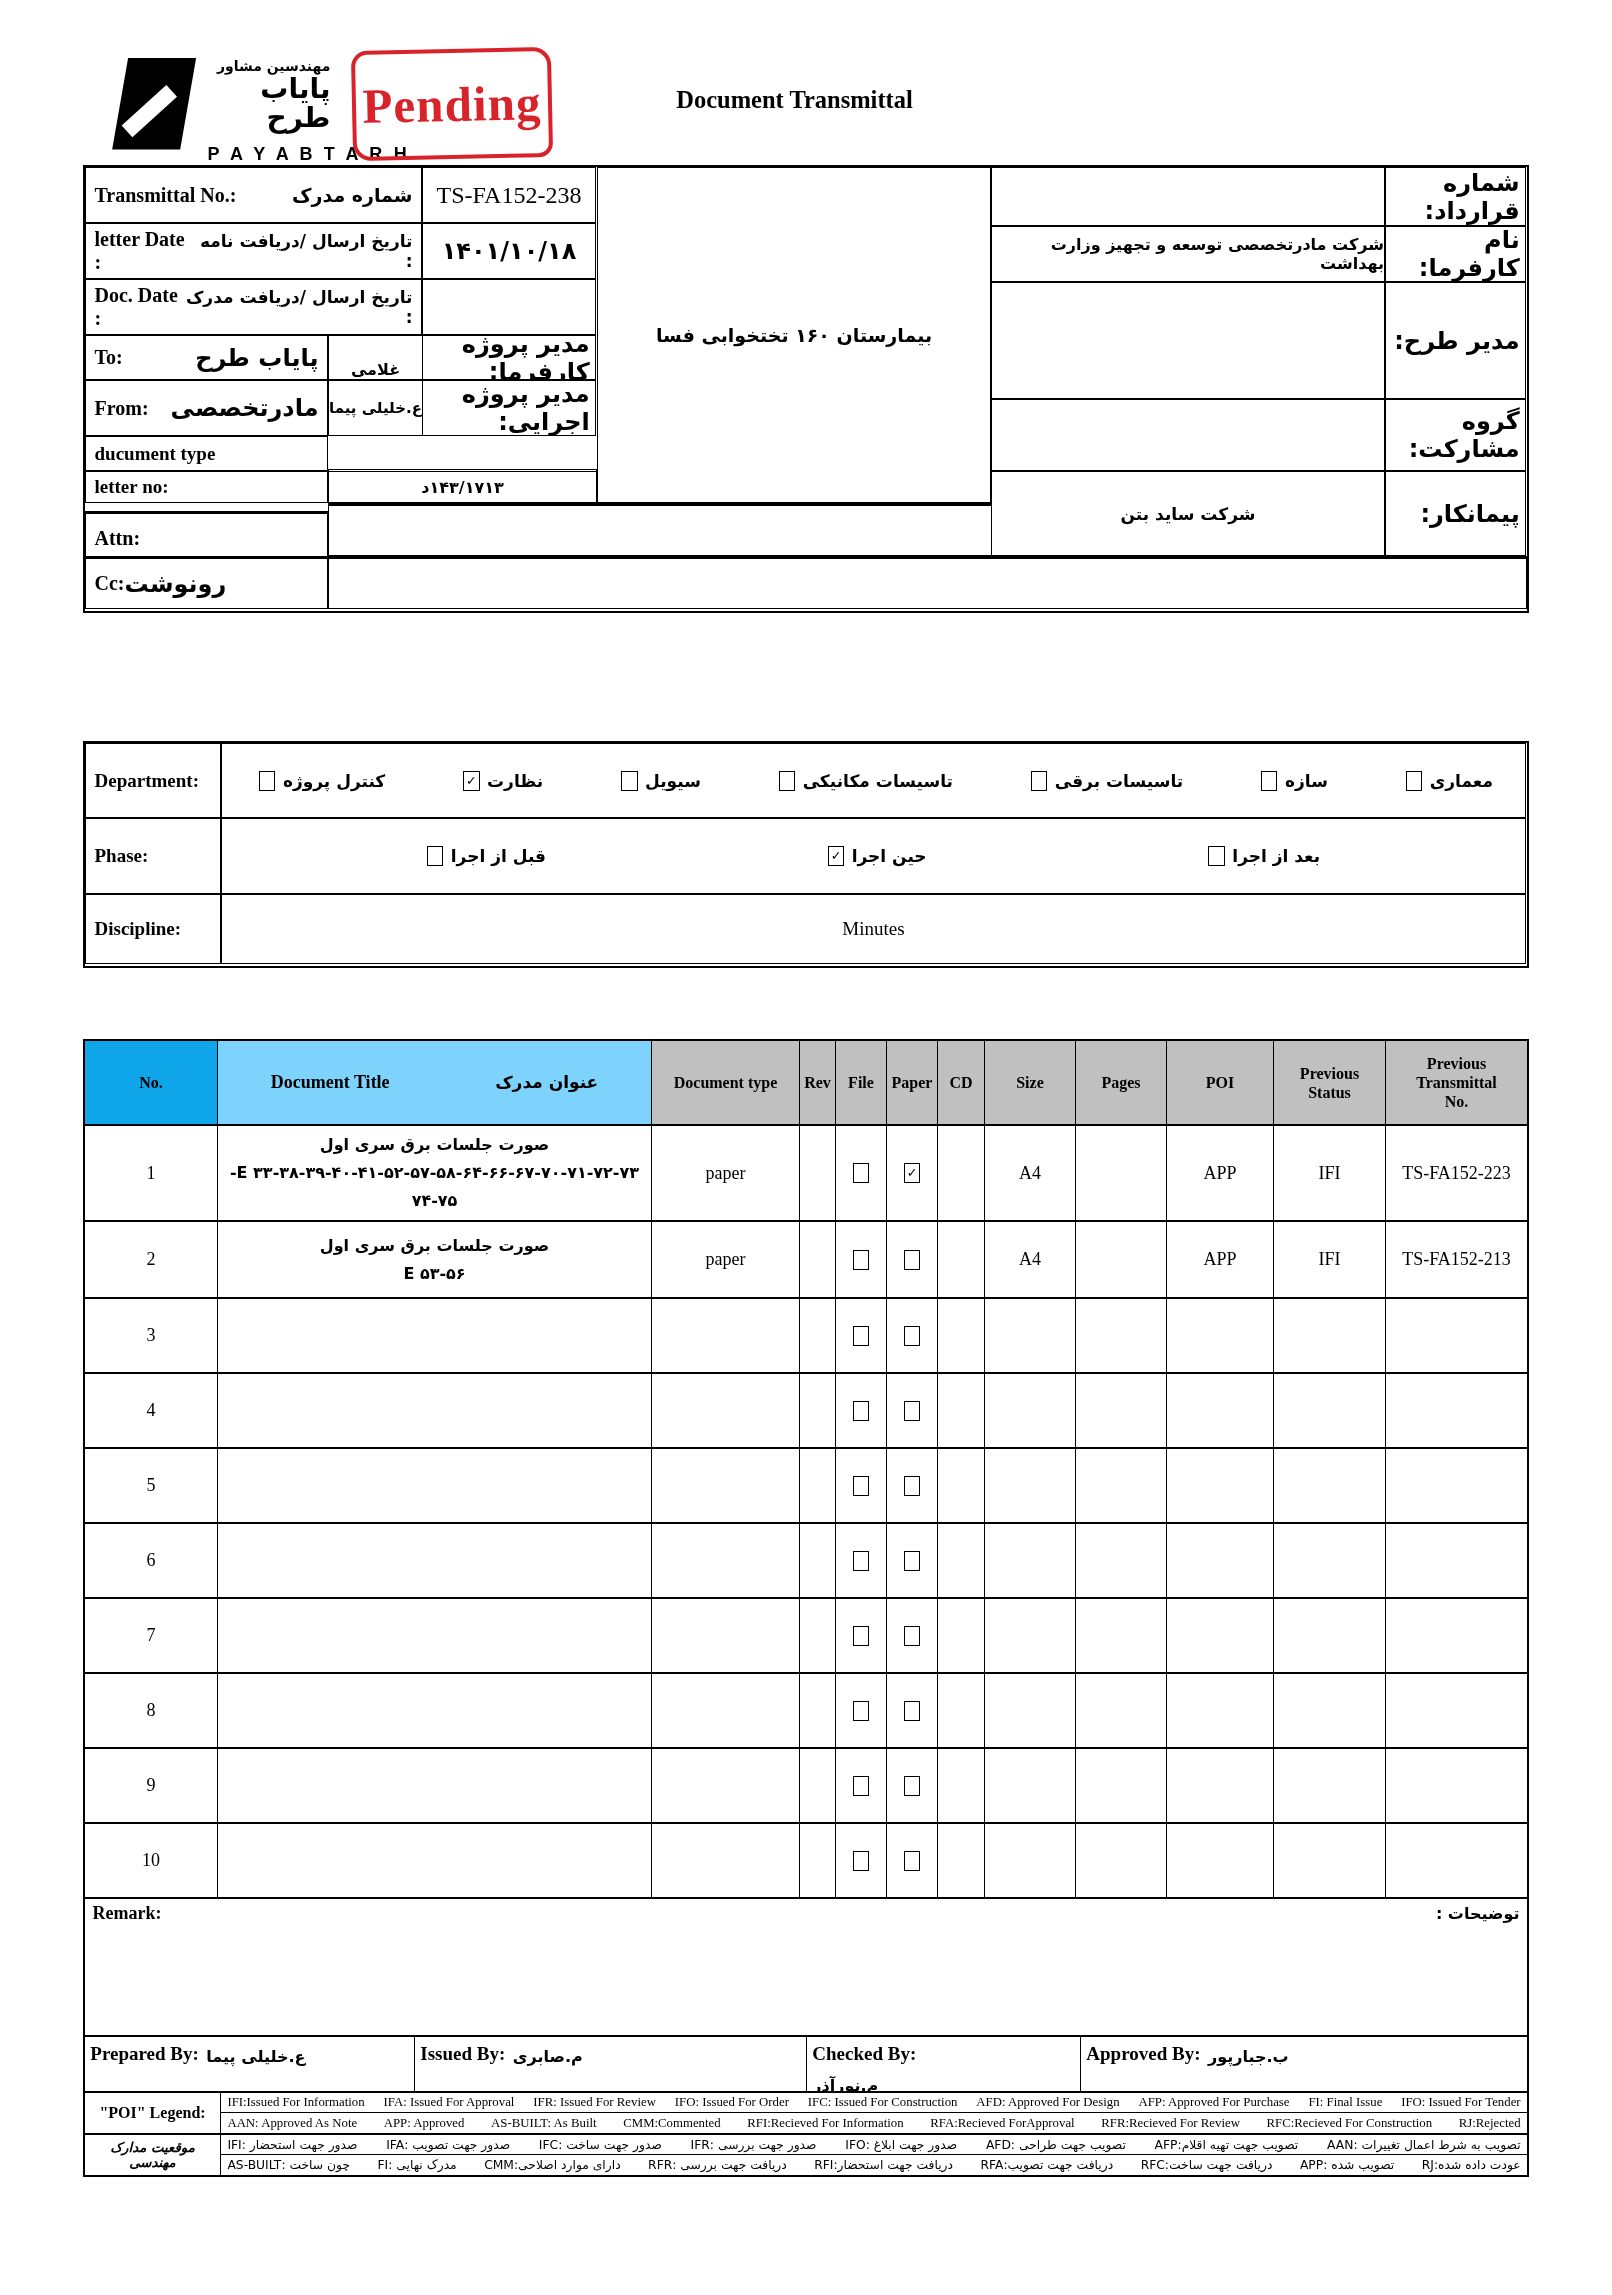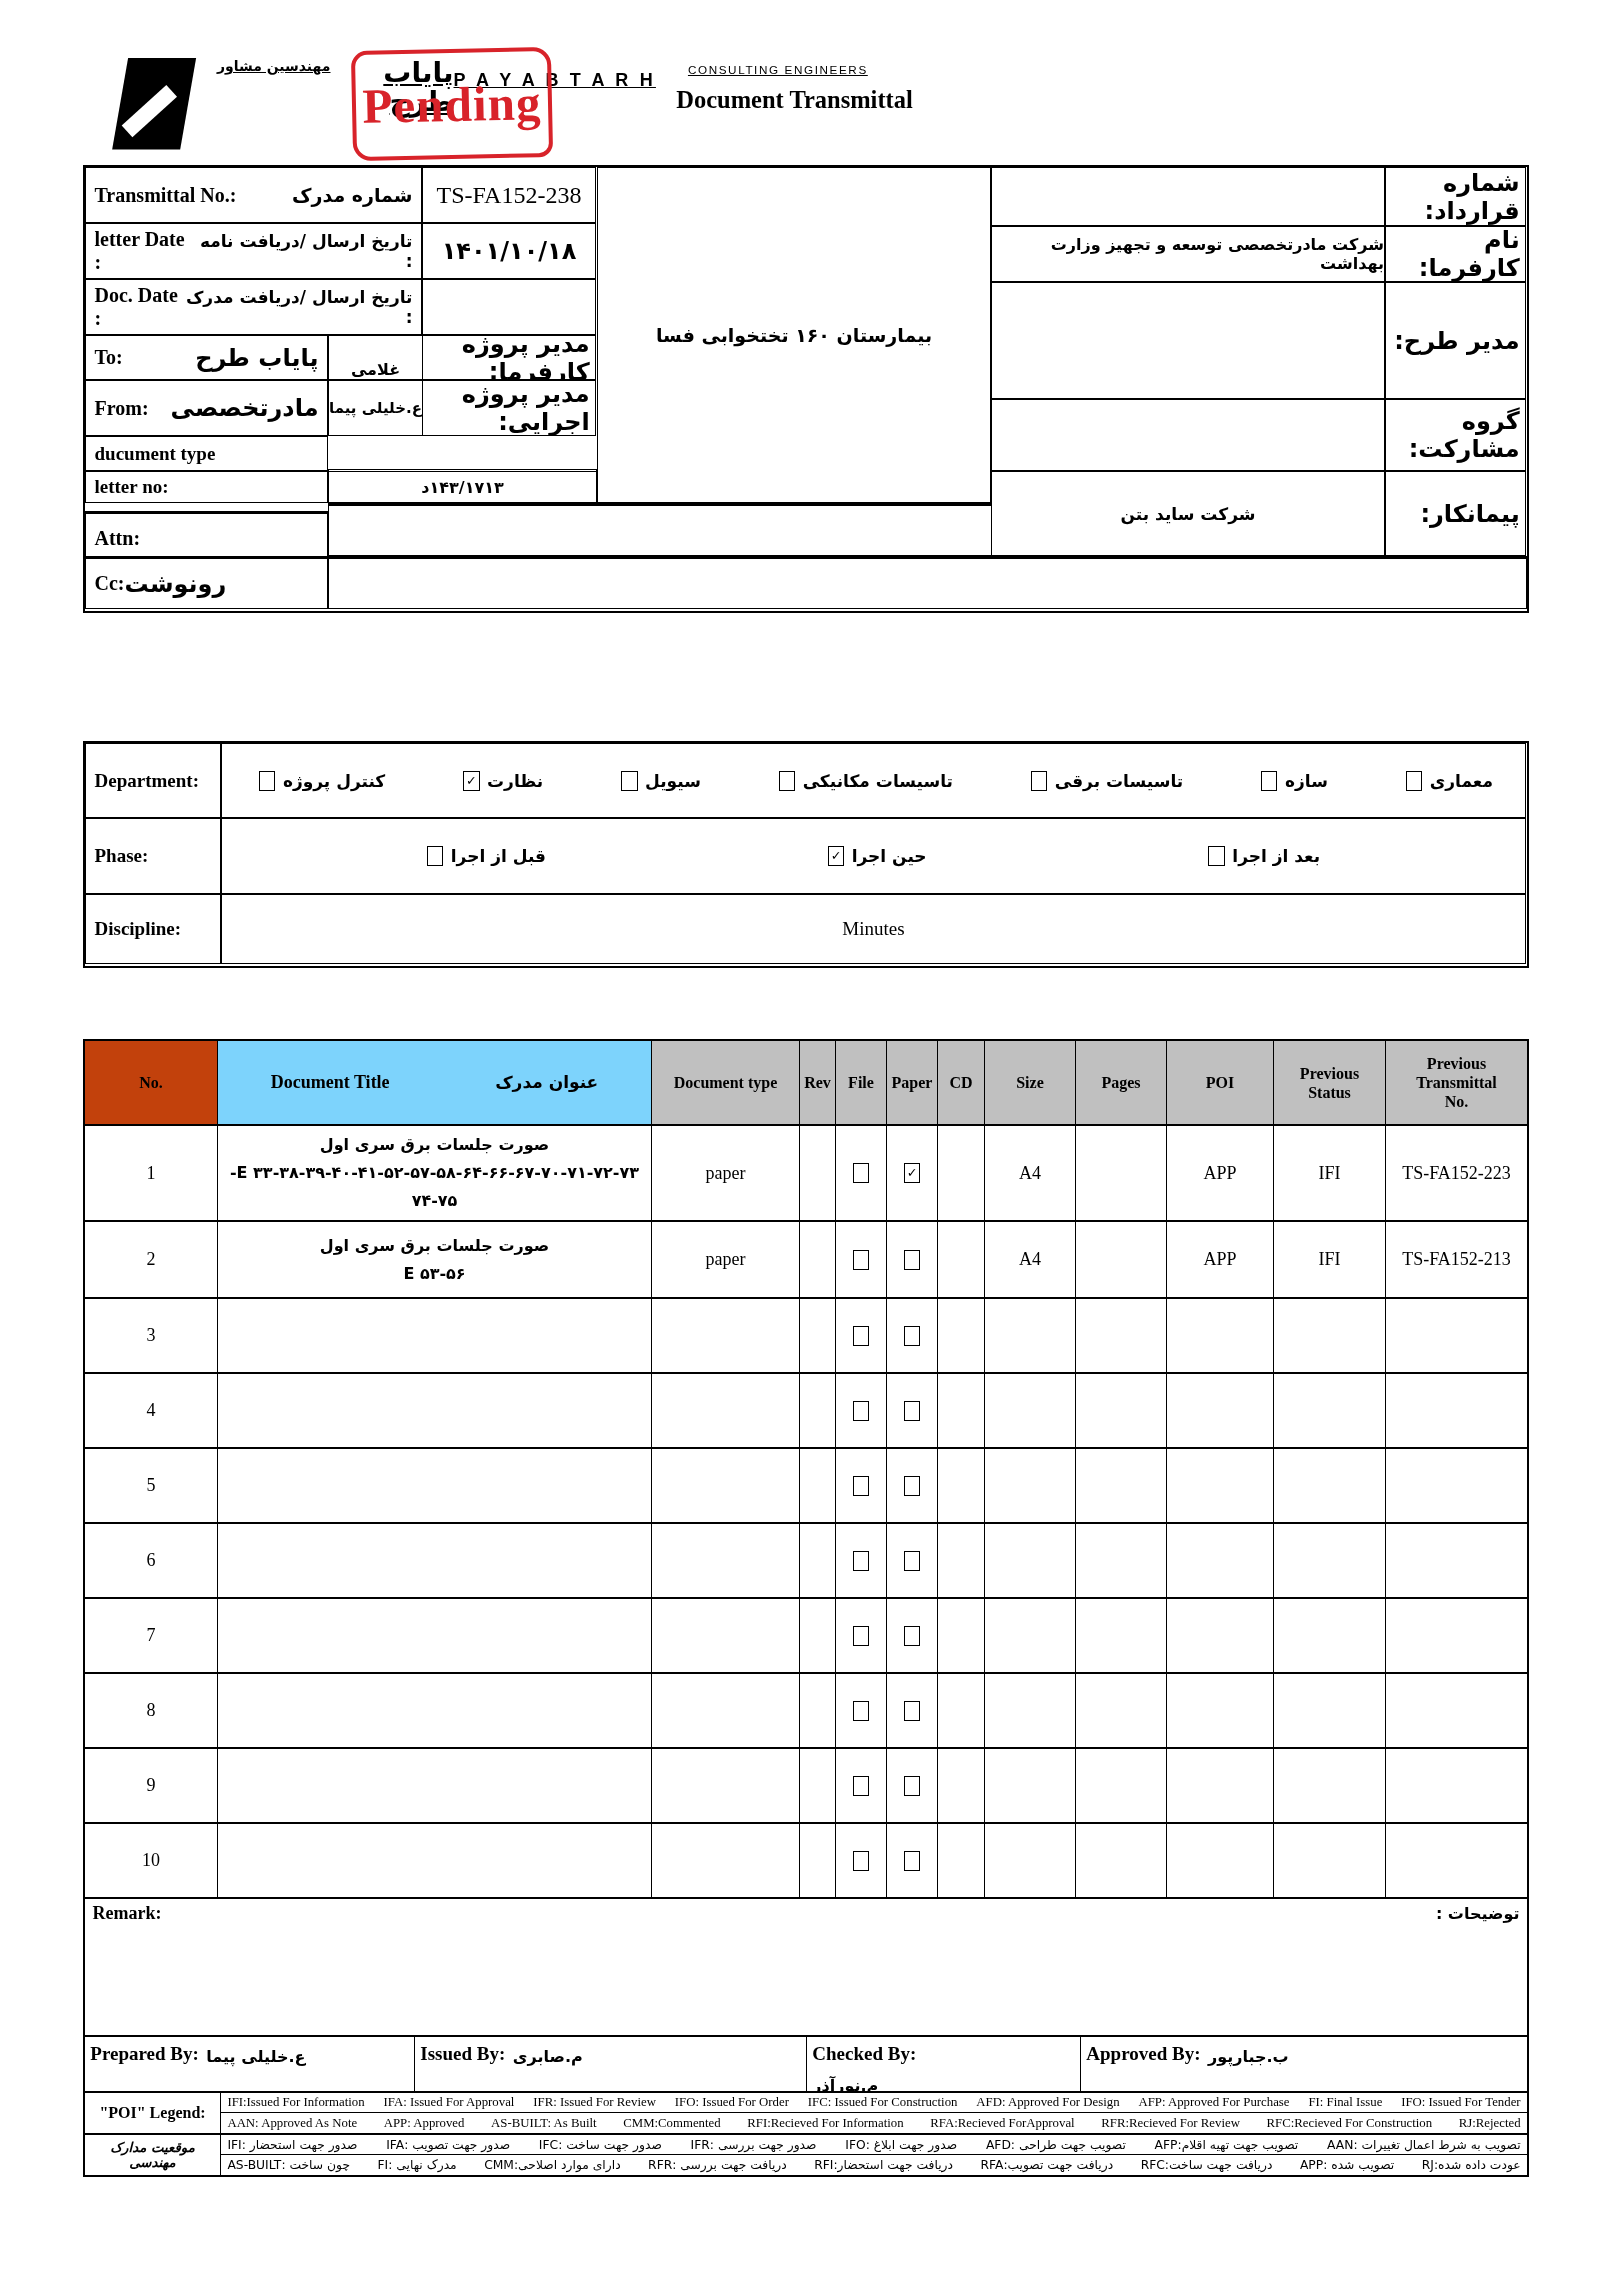--- a/index.html
+++ b/index.html
@@ -4,21 +4,21 @@
 <style>
   html,body{margin:0;padding:0;background:#fff;}
   .page{position:relative;width:1613px;height:2295px;background:#fff;overflow:hidden;
         font-family:"Liberation Serif",serif;color:#000;}
   .en{font-family:"Liberation Serif",serif;font-weight:bold;}
   .fa{font-family:"DejaVu Sans",sans-serif;font-weight:bold;direction:rtl;unicode-bidi:plaintext;}
   .serif{font-family:"Liberation Serif",serif;}
 
   
   .logo{position:absolute;left:112px;top:58px;display:flex;align-items:flex-start;}
-  .logo-txt{margin-left:7.5px;display:flex;flex-direction:row;text-decoration:underline;}
+  .logo-txt{margin-left:7.5px;display:flex;flex-direction:column;}
   .logo-fa1{font-size:14px;text-align:right;width:123px;}
   .logo-fa2{font-size:28px;text-align:right;width:123px;line-height:29px;}
   .logo-en1{font-family:"Liberation Sans",sans-serif;font-weight:bold;font-size:18px;letter-spacing:3.2px;margin-top:11.7px;}
   .logo-en2{font-family:"Liberation Sans",sans-serif;font-size:11.7px;letter-spacing:1.6px;margin-top:5.3px;margin-left:32px;}
   .stamp{position:absolute;left:352px;top:49px;width:192px;height:102px;border:4.3px solid #d8232a;
          border-radius:16px 18px 14px 18px;color:#d8232a;display:flex;align-items:center;justify-content:center;
          font-family:"Liberation Serif",serif;font-weight:bold;font-size:49px;transform:rotate(-1.2deg);letter-spacing:1.1px;}
   .doc-title{position:absolute;left:608px;top:86px;width:373px;text-align:center;font-size:24.5px;font-weight:bold;}
 
   
@@ -249,21 +249,21 @@
     <div class="cell lf" style="left:0;top:151px;width:136px;height:70px;">
       <span class="en f36">Discipline:</span>
     </div>
     <div class="cell ctr" style="left:136px;top:151px;width:1305px;height:70px;">
       <span class="serif f36">Minutes</span>
     </div>
   </div>
 
   <div id="docs">
     <div class="drow dhead" style="height:85px;">
-      <div class="dc c-no" style="background: #c2410c;">No.</div>
+      <div class="dc c-no" style="background: #0ea5e9;">No.</div>
       <div class="dc c-title hdr-title" style="background: #7dd3fc;">
         <span class="en" style="font-size:18px;">Document Title</span>
         <span class="fa" style="font-size:17px;">عنوان مدرک</span>
       </div>
       <div class="dc c-type" style="background: rgb(192, 192, 192);">Document type</div>
       <div class="dc c-rev" style="background: rgb(192, 192, 192);">Rev</div>
       <div class="dc c-file" style="background: rgb(192, 192, 192); text-align: right;">File</div>
       <div class="dc c-paper" style="background: rgb(192, 192, 192);">Paper</div>
       <div class="dc c-cd" style="background: rgb(192, 192, 192);">CD</div>
       <div class="dc c-size" style="background: rgb(192, 192, 192);">Size</div>

